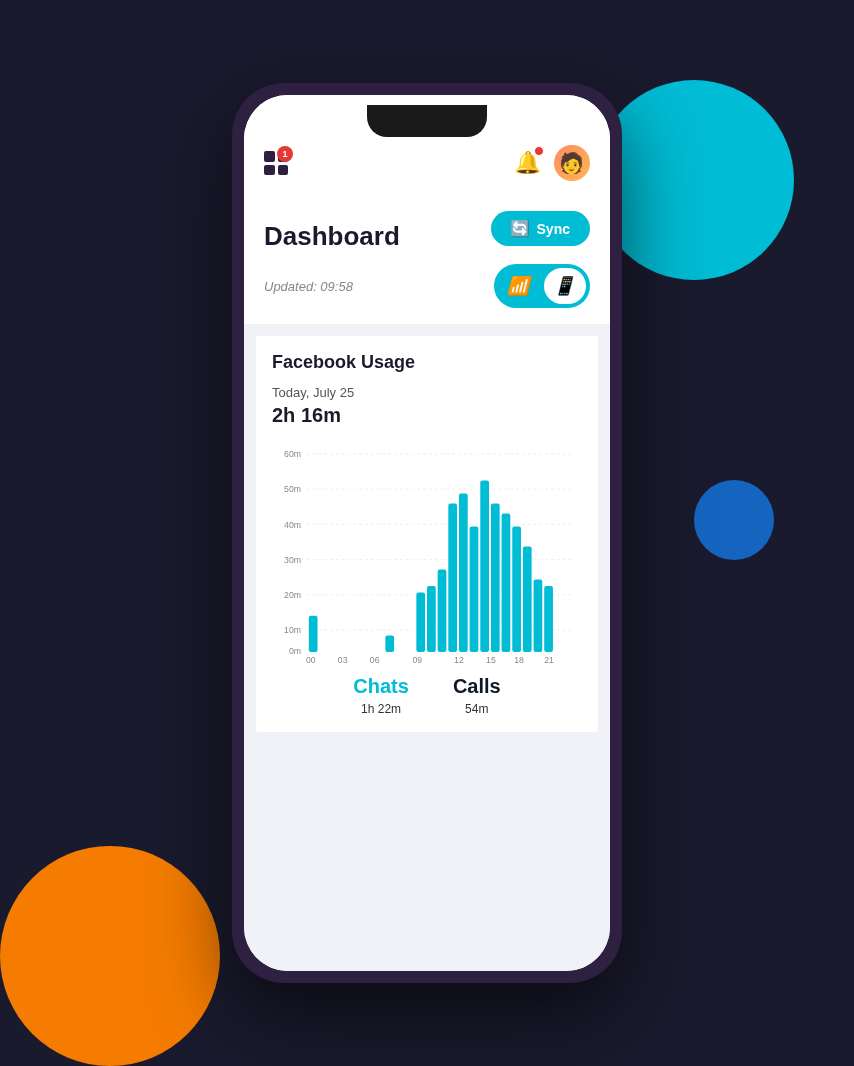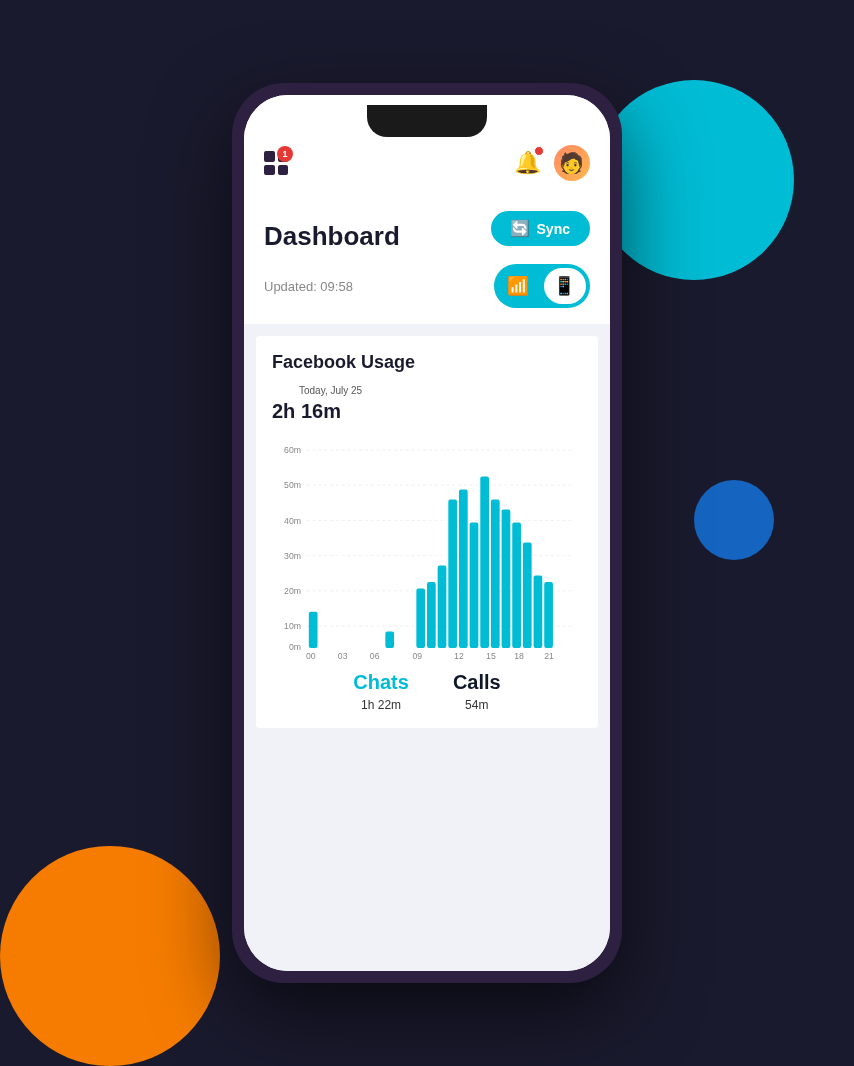--- a/index.html
+++ b/index.html
@@ -188,20 +188,21 @@
       cursor: pointer;
     }
     .sync-icon {
       font-size: 16px;
     }
 
     .updated-row {
       display: flex;
       justify-content: space-between;
       align-items: center;
+      font-style: italic;
     }
     .updated-text {
       color: #888;
       font-size: 13px;
     }
 
     
     .toggle-switch {
       display: flex;
       background: #00bcd4;
@@ -244,24 +245,23 @@
     }
     .card-title {
       font-size: 18px;
       font-weight: 700;
       color: #1a1a2e;
       margin-bottom: 12px;
     }
 
     
     .usage-date {
-      font-size: 10px;
+      font-size: 13px;
       color: #555;
       margin-bottom: 4px;
-      margin-left: 27px;
     }
     .usage-time {
       font-size: 20px;
       font-weight: 700;
       color: #1a1a2e;
       margin-bottom: 16px;
     }
 
     
     .chart-container {

